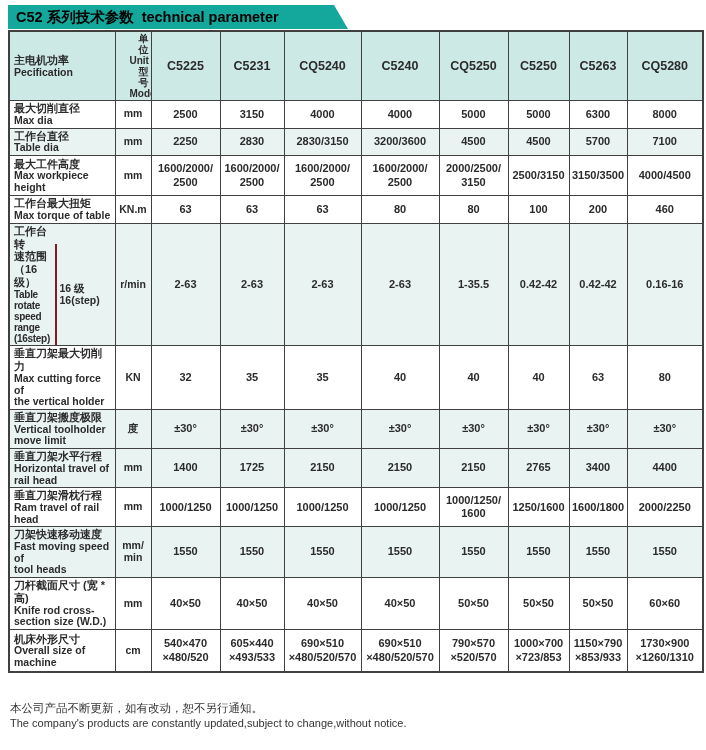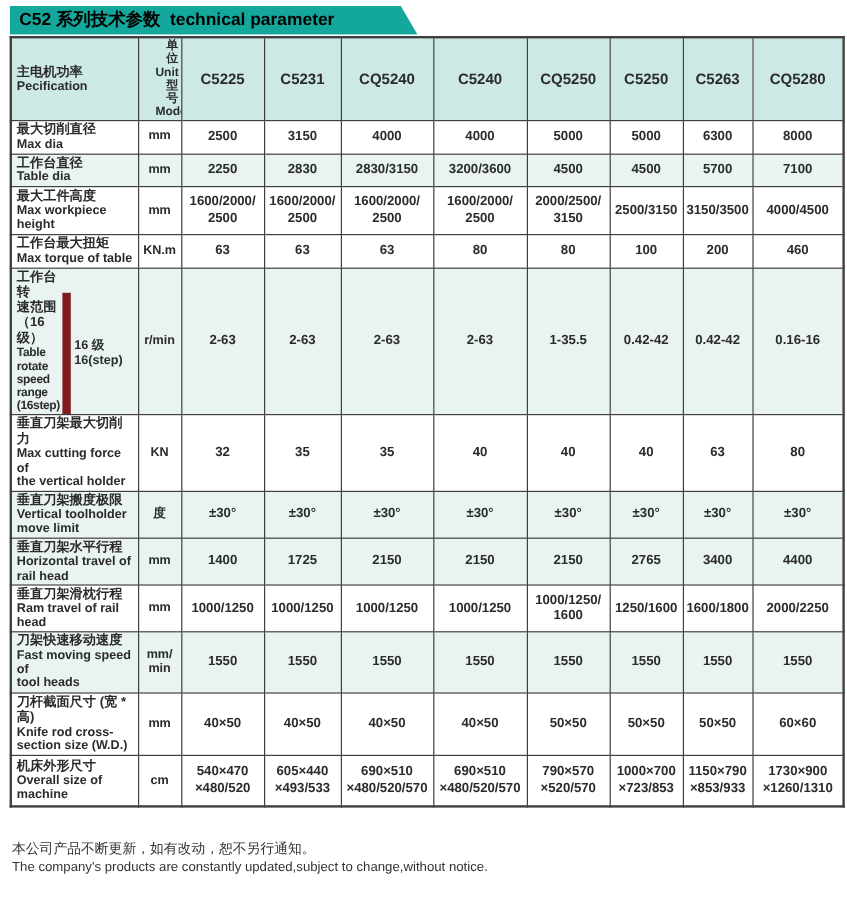--- a/index.html
+++ b/index.html
@@ -29,21 +29,21 @@
   .spec th.h-unit { text-align:right; font-size:10px; line-height:1.1; white-space:pre-line; padding-left:14px; }
   .spec th.h-model { text-align:center; font-size:12.5px; }
   .zh { font-size:11px; font-weight:bold; white-space:pre-line; line-height:1.18; }
   .en { font-size:10.5px; font-weight:bold; line-height:1.1; }
   .en-cond { font-size:10px; letter-spacing:-0.3px; }
   td.label { text-align:left; padding-left:4px; }
   td.label-split { padding:0; }
   .label-flex { display:flex; align-items:stretch; height:100%; }
   .label-left { flex:1; padding:1px 2px 1px 4px; }
   .label-sub {
-    width:55px; border-left:7px solid #7f1d1d; display:flex; flex-direction:column;
+    width:55px; border-left:2px solid #7f1d1d; display:flex; flex-direction:column;
     justify-content:center; padding-left:3px; font-weight:bold; font-size:10.5px;
     white-space:pre-line; line-height:1.2;margin-top:20px;
   }
   td.unit { text-align:center; font-weight:bold; font-size:10.5px; white-space:pre-line; line-height:1.1; }
   td.val { text-align:center; font-weight:bold; font-size:11px; white-space:pre-line; line-height:1.2; }
   tr.alt td { background:#e9f3f2; }
   .footer { position:absolute; left:10px; top:701px; font-size:11px; color:#333333; line-height:1.3; }
   .footer .f-zh { font-size:11.5px; }
 </style>
 </head>

